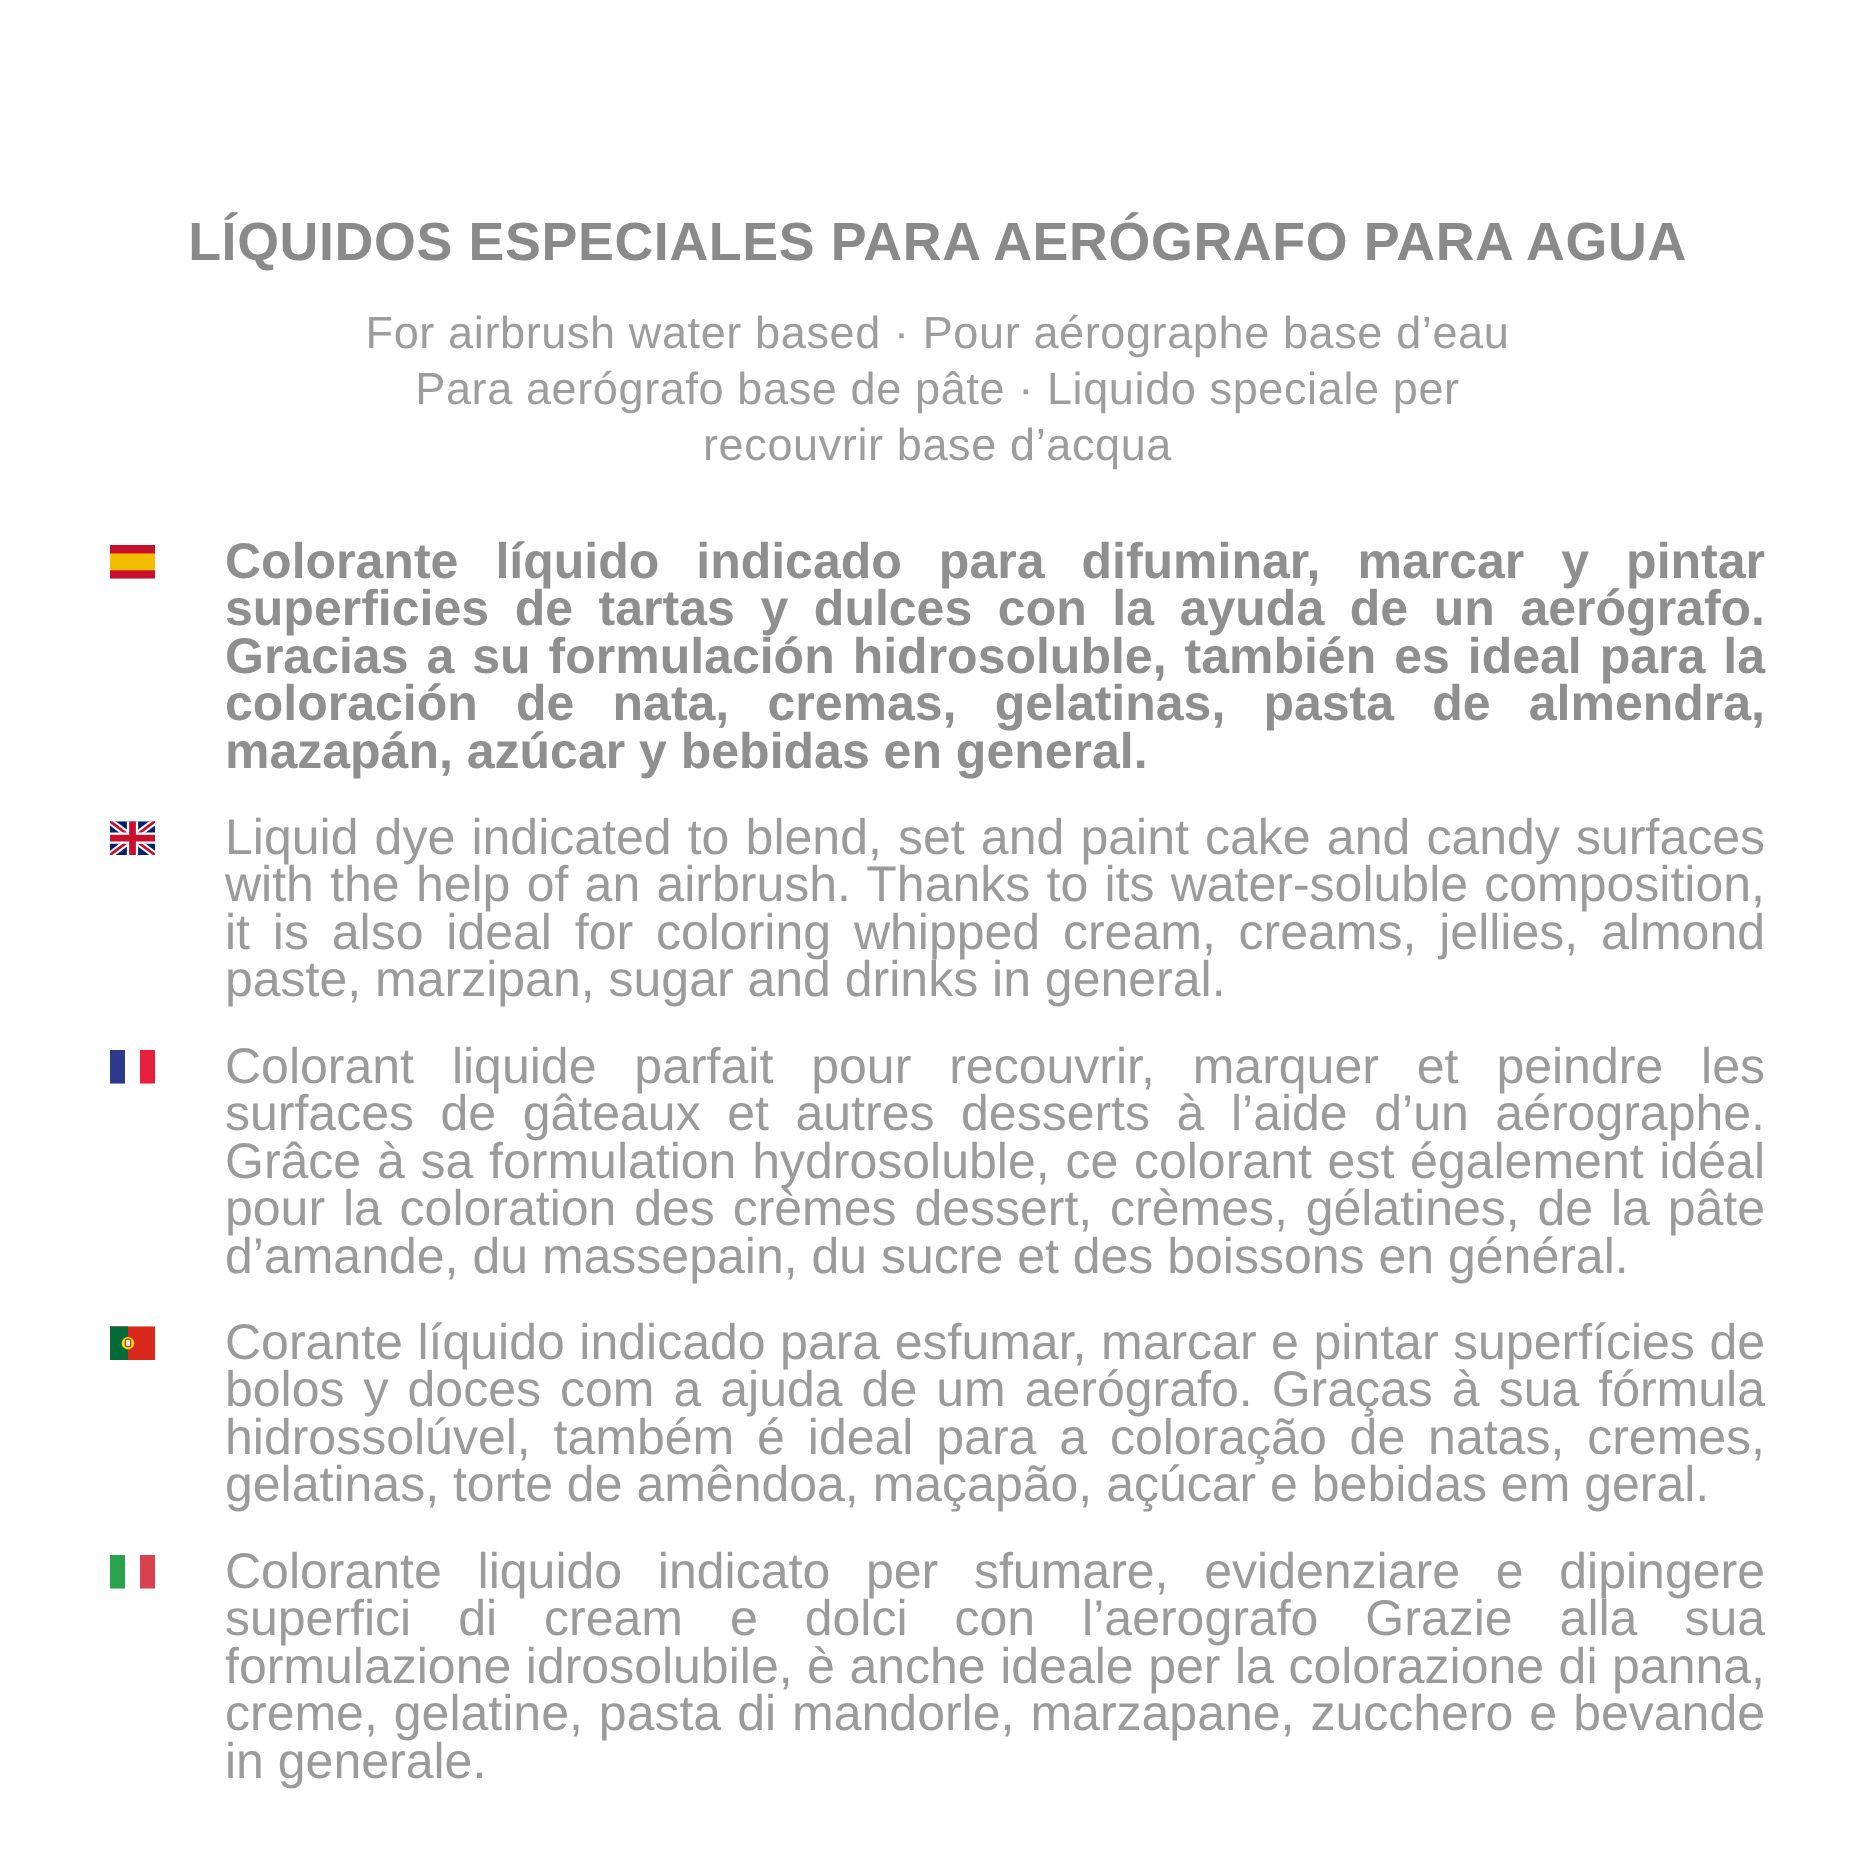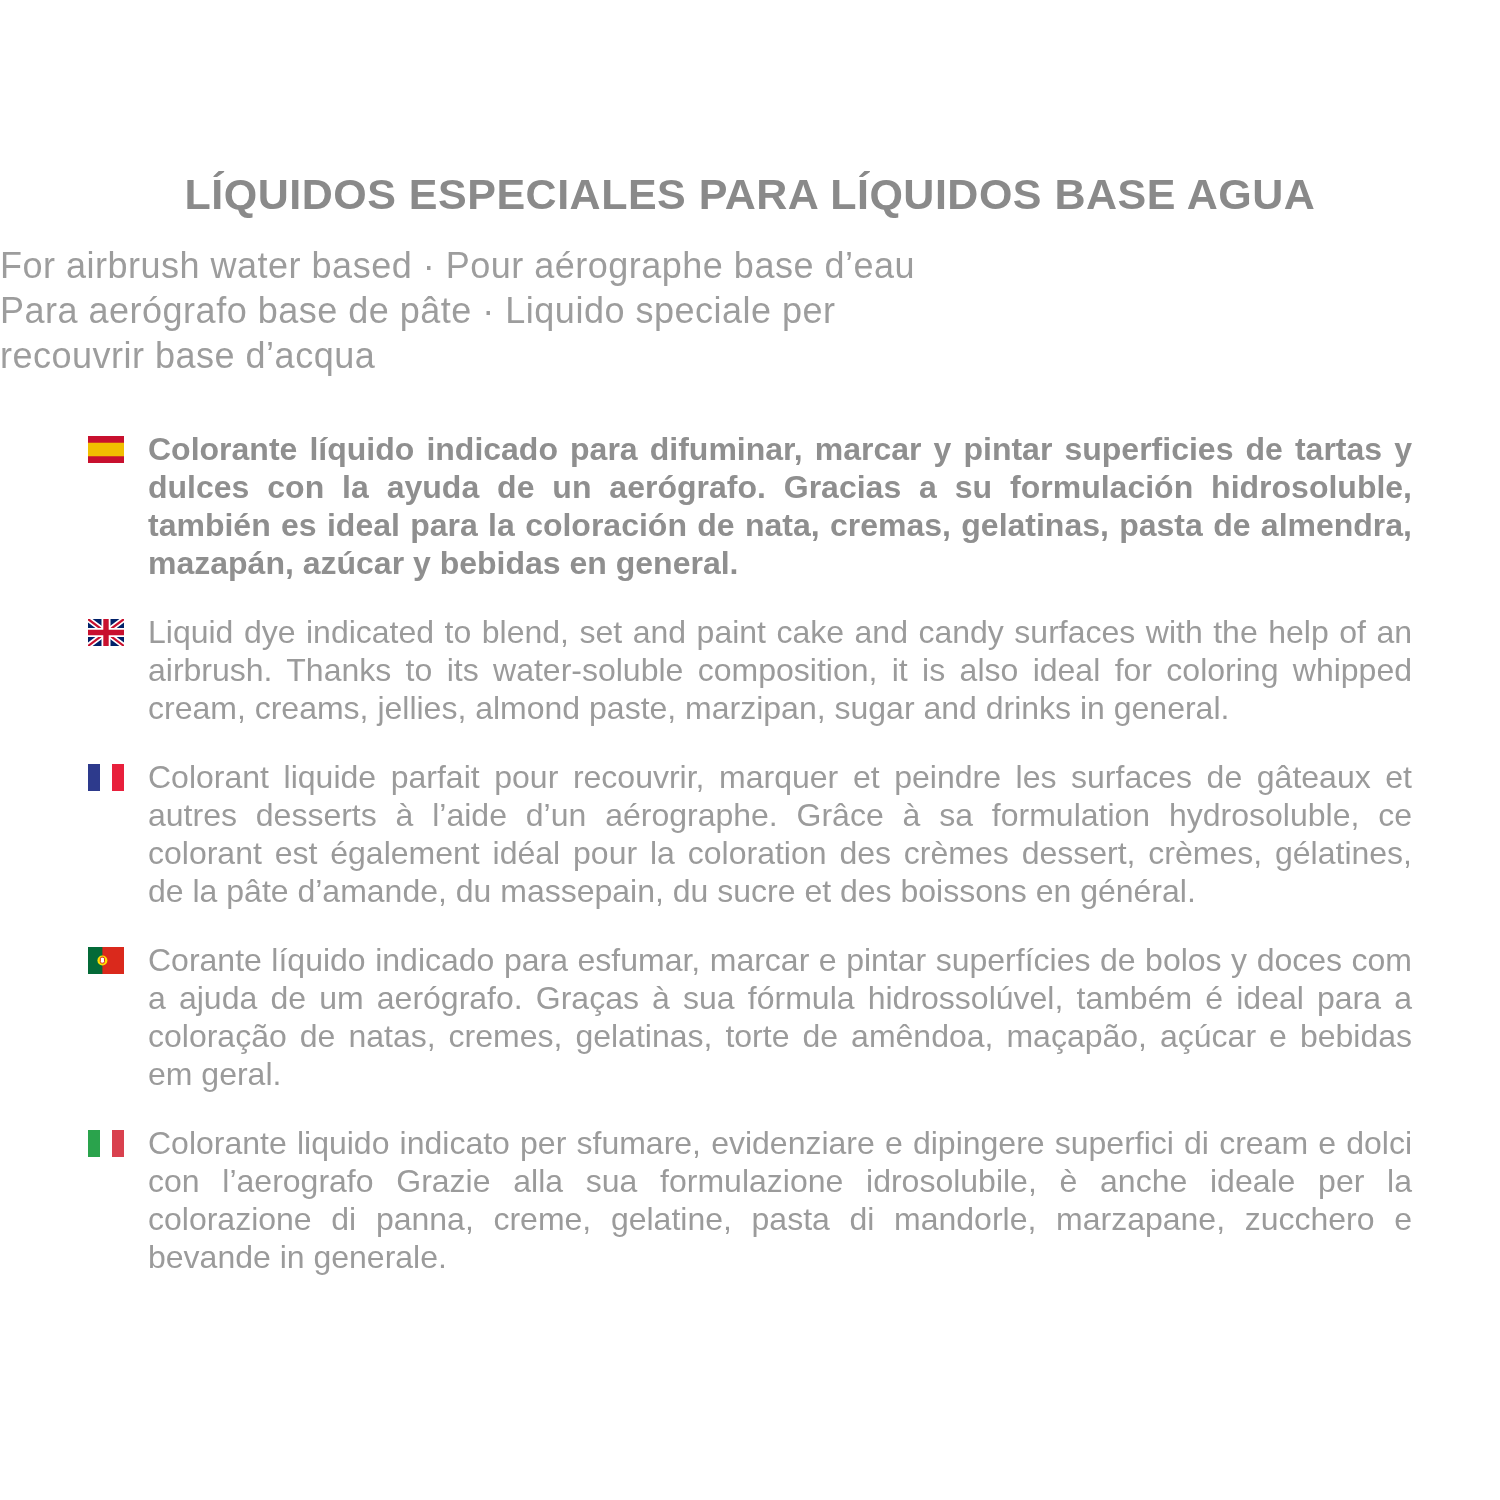--- a/index.html
+++ b/index.html
@@ -17,20 +17,21 @@
     text-align: center;
     font-size: 43px;
     font-weight: 700;
     letter-spacing: 0.5px;
     color: #8a8a8a;
     white-space: nowrap;
   }
   .subtitle {
     position: absolute;
     top: 243px; left: 0; right: 0;
+    text-align: center;
     color: #9d9d9d;
     font-size: 36px;
     font-weight: 400;
     line-height: 45px;
     letter-spacing: 0.5px;
   }
   .paras {
     position: absolute;
     top: 430px;
     left: 88px;
@@ -42,39 +43,39 @@
     margin-bottom: 31px;
   }
   .flag {
     flex: none;
     width: 36px;
     height: 27px;
     margin-top: 6px;
     display: block;
   }
   .ptext {
-    margin-left: 24px;
+    margin-left: 56px;
     flex: 1;
-    font-size: 32px;
+    font-size: 40px;
     line-height: 38px;
     text-align: justify;
     color: #9b9b9b;
     font-weight: 400;
   }
   .para.bold .ptext {
     font-weight: 700;
     color: #8f8f8f;
   }
 </style>
 </head>
 <body>
 
 <div class="page">
 
-  <div class="title">LÍQUIDOS ESPECIALES PARA LÍQUIDOS BASE AGUA</div>
+  <div class="title">LÍQUIDOS ESPECIALES PARA AERÓGRAFO PARA AGUA</div>
 
   <div class="subtitle">
     <div>For airbrush water based · Pour aérographe base d’eau</div>
     <div>Para aerógrafo base de pâte · Liquido speciale per</div>
     <div>recouvrir base d’acqua</div>
   </div>
 
   <div class="paras">
 
     <div class="para bold">

